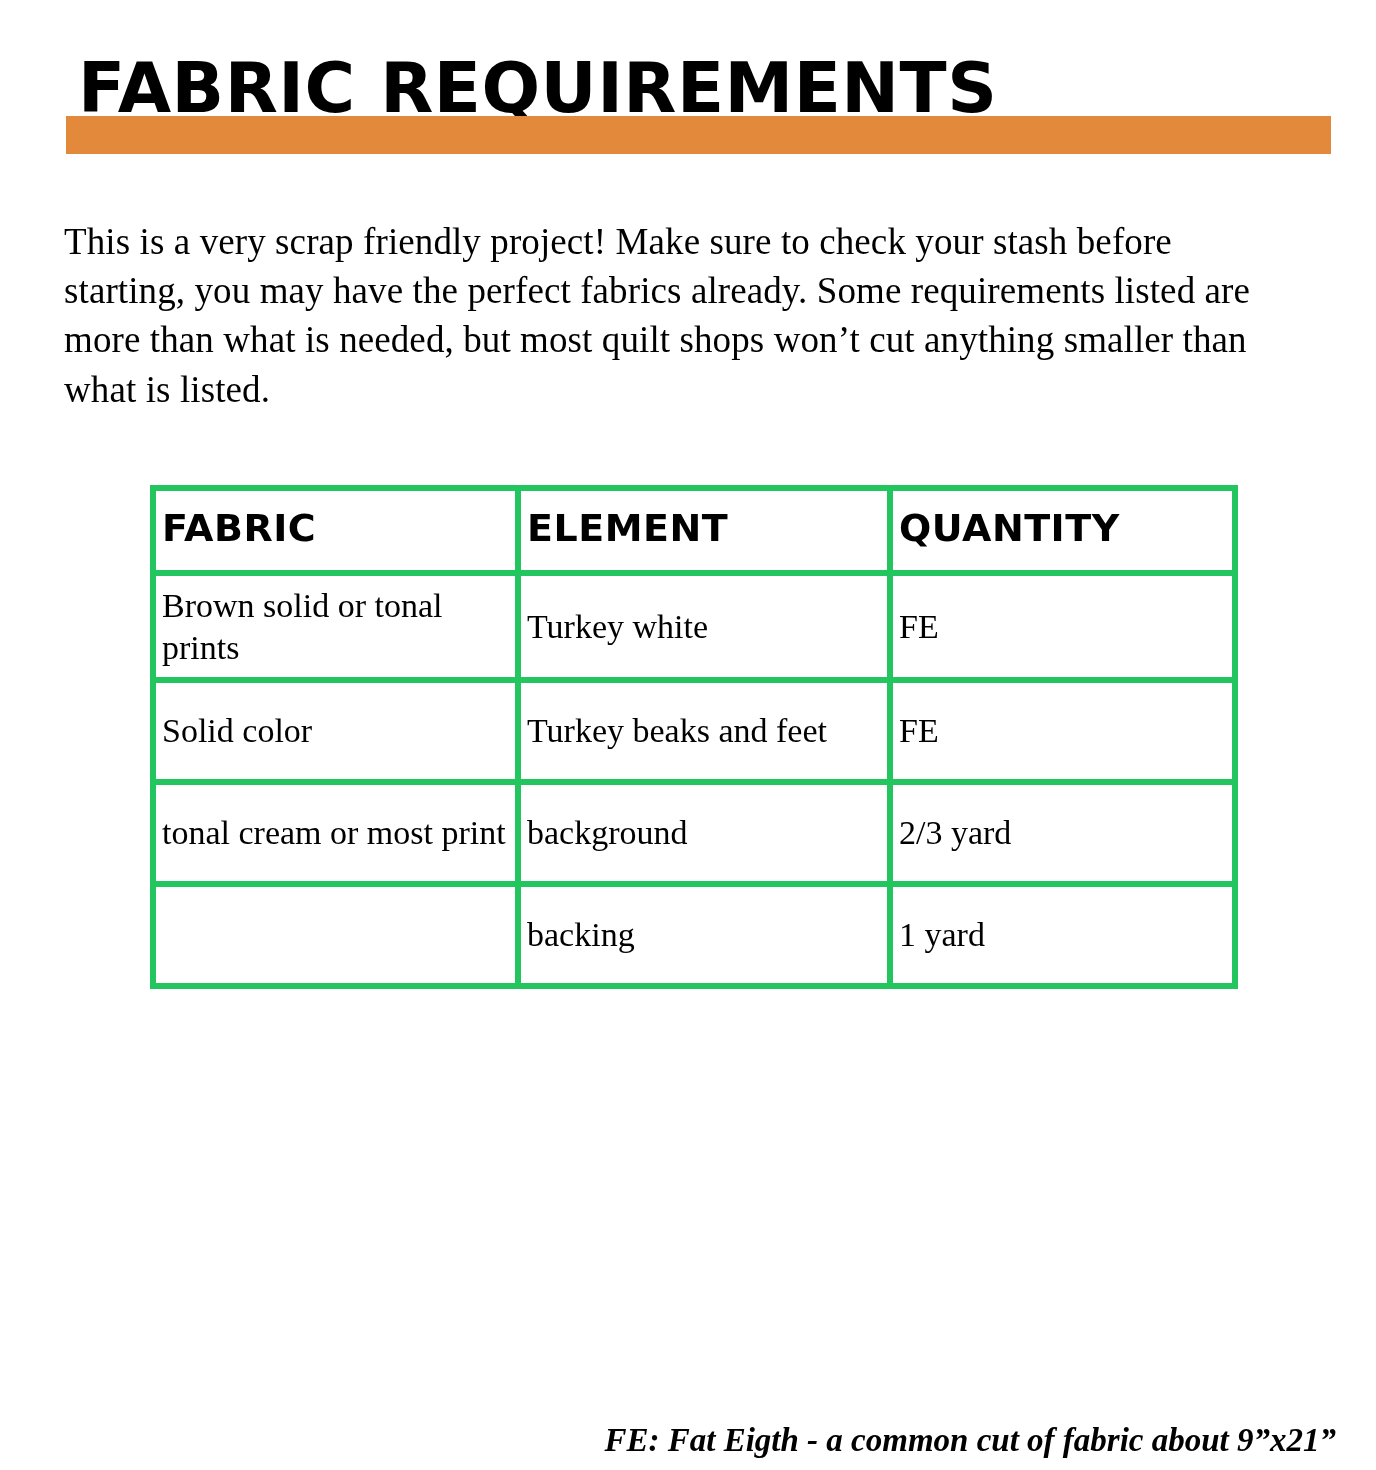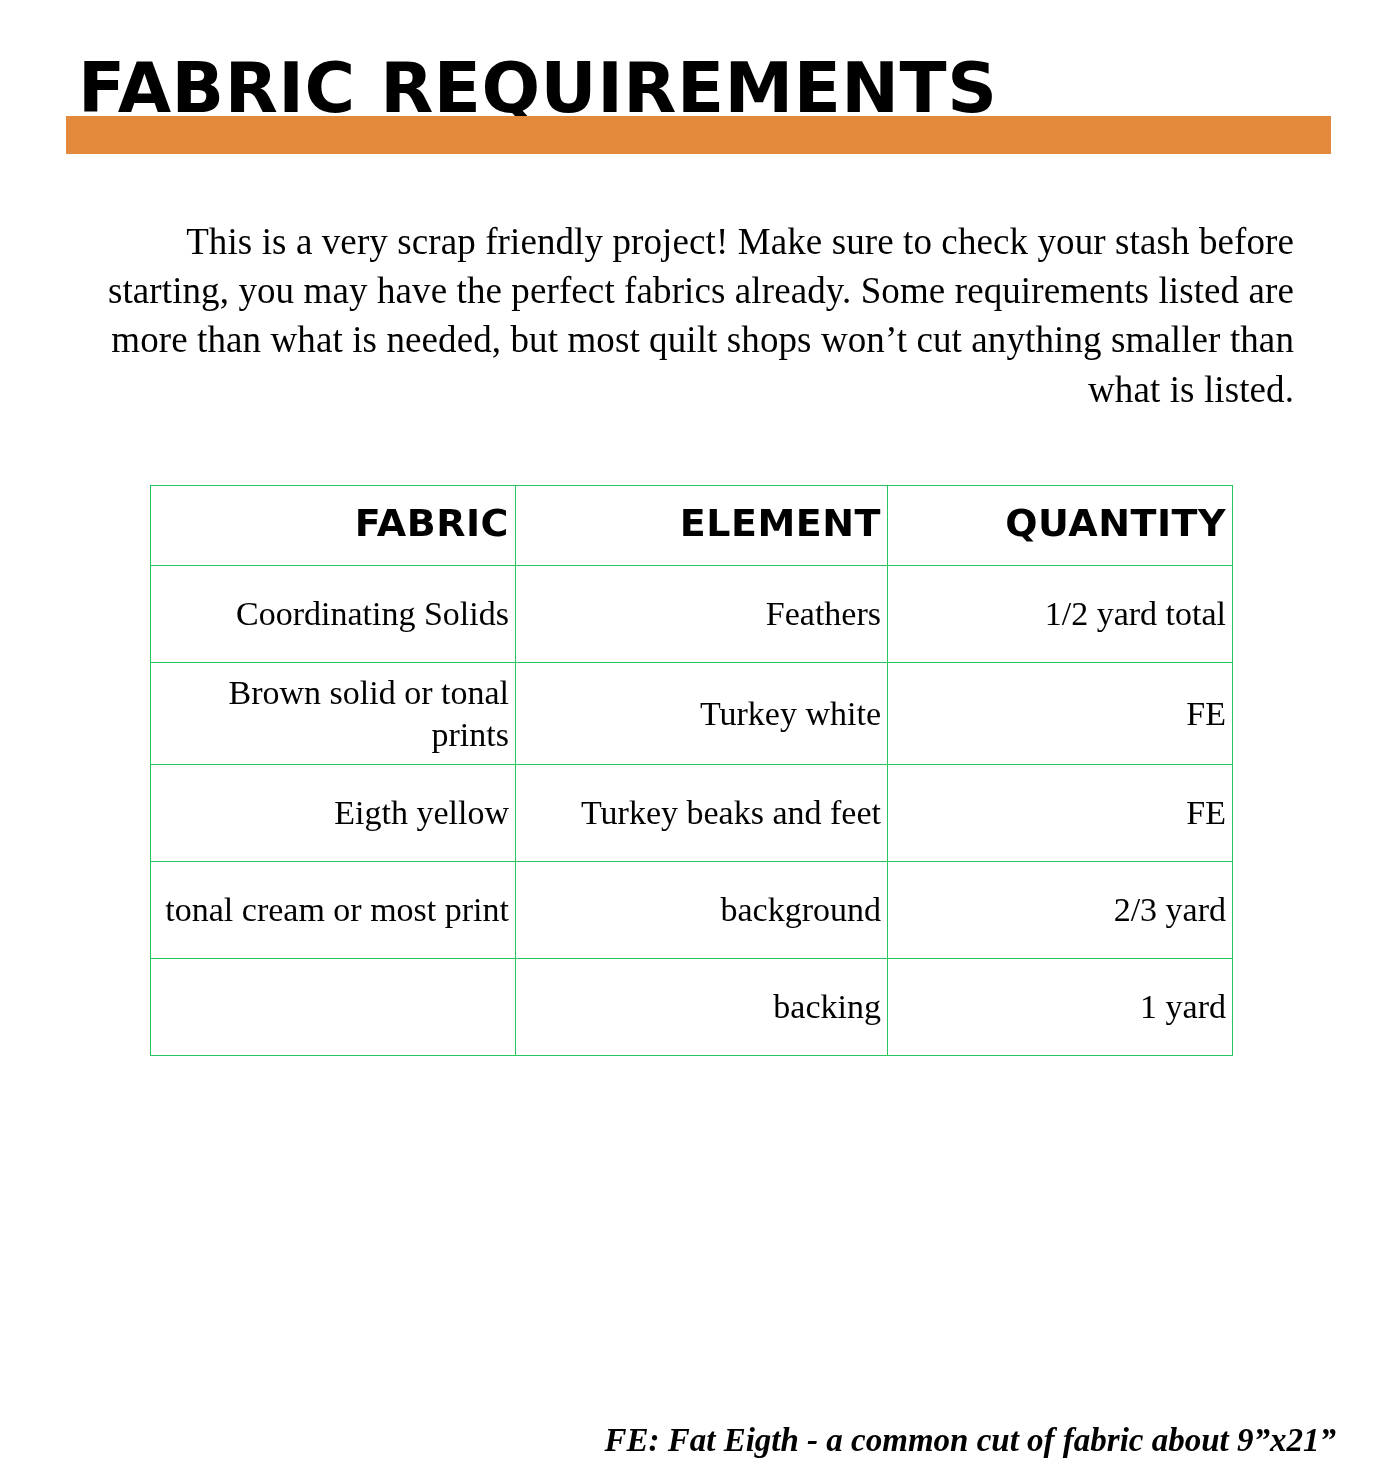--- a/index.html
+++ b/index.html
@@ -46,35 +46,34 @@
   }
 
   .intro {
     position: absolute;
     left: 64px;
     top: 180px;
     width: 1230px;
     font-size: 37px;
     line-height: 1.33;
     letter-spacing: 0.1px;
-    text-align: right;
   }
 
   table.fabric-table {
     position: absolute;
     left: 150px;
     top: 485px;
     width: 1082px;
     border-collapse: collapse;
     table-layout: fixed;
   }
   table.fabric-table td,
   table.fabric-table th {
-    border: 1px solid #22c55e;
-    text-align: right;
+    border: 6px solid #22c55e;
+    text-align: left;
     vertical-align: middle;
     font-size: 34px;
     line-height: 1.23;
     padding: 9px 6px;
   }
   table.fabric-table col.c1 { width: 365px; }
   table.fabric-table col.c2 { width: 372px; }
   table.fabric-table col.c3 { width: 345px; }
 
   table.fabric-table thead th {
@@ -121,31 +120,26 @@
     </colgroup>
     <thead>
       <tr>
         <th>FABRIC</th>
         <th>ELEMENT</th>
         <th>QUANTITY</th>
       </tr>
     </thead>
     <tbody>
       <tr>
-        <td>Coordinating Solids</td>
-        <td>Feathers</td>
-        <td>1/2 yard total</td>
-      </tr>
-      <tr>
         <td>Brown solid or tonal prints</td>
         <td>Turkey white</td>
         <td>FE</td>
       </tr>
       <tr>
-        <td>Eigth yellow</td>
+        <td>Solid color</td>
         <td>Turkey beaks and feet</td>
         <td>FE</td>
       </tr>
       <tr>
         <td>tonal cream or most print</td>
         <td>background</td>
         <td>2/3 yard</td>
       </tr>
       <tr>
         <td></td>

